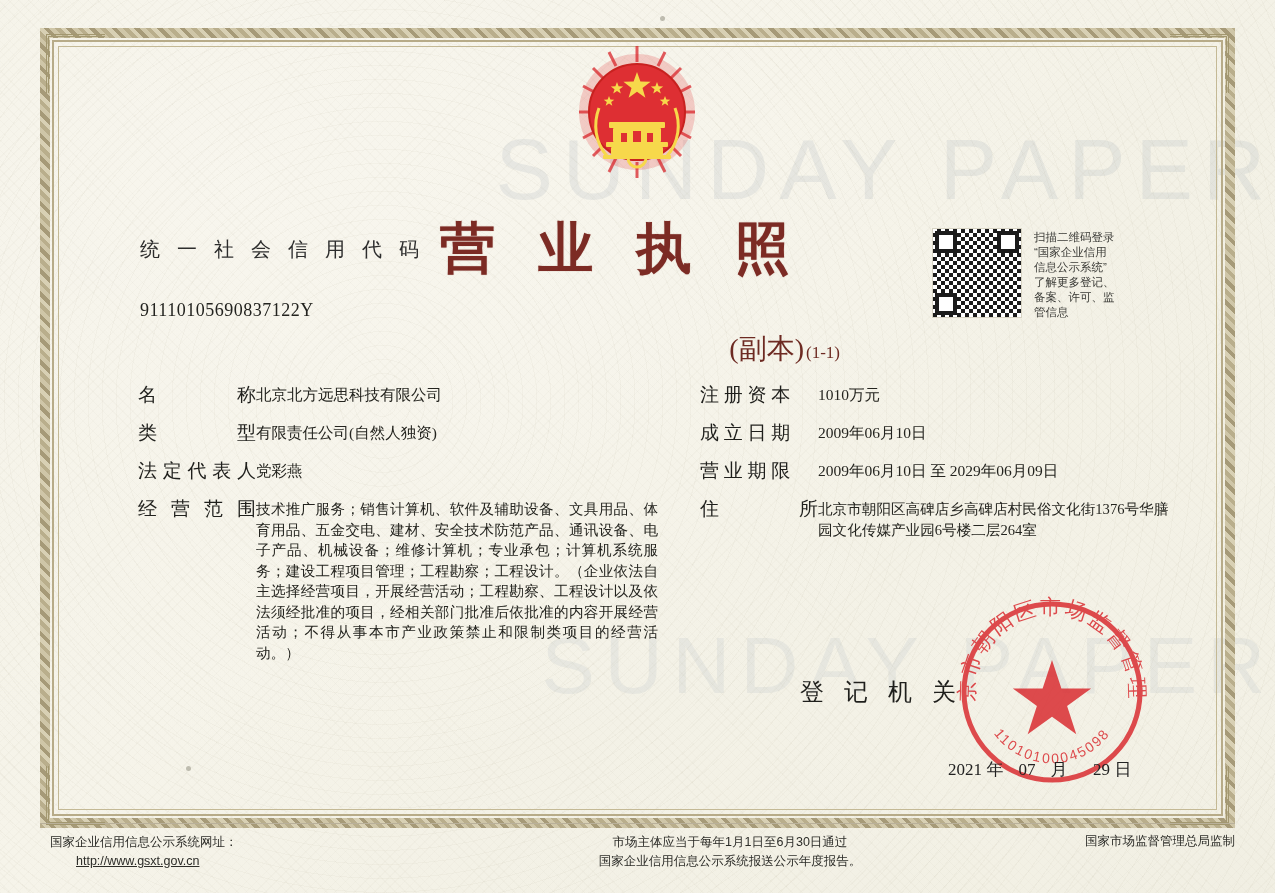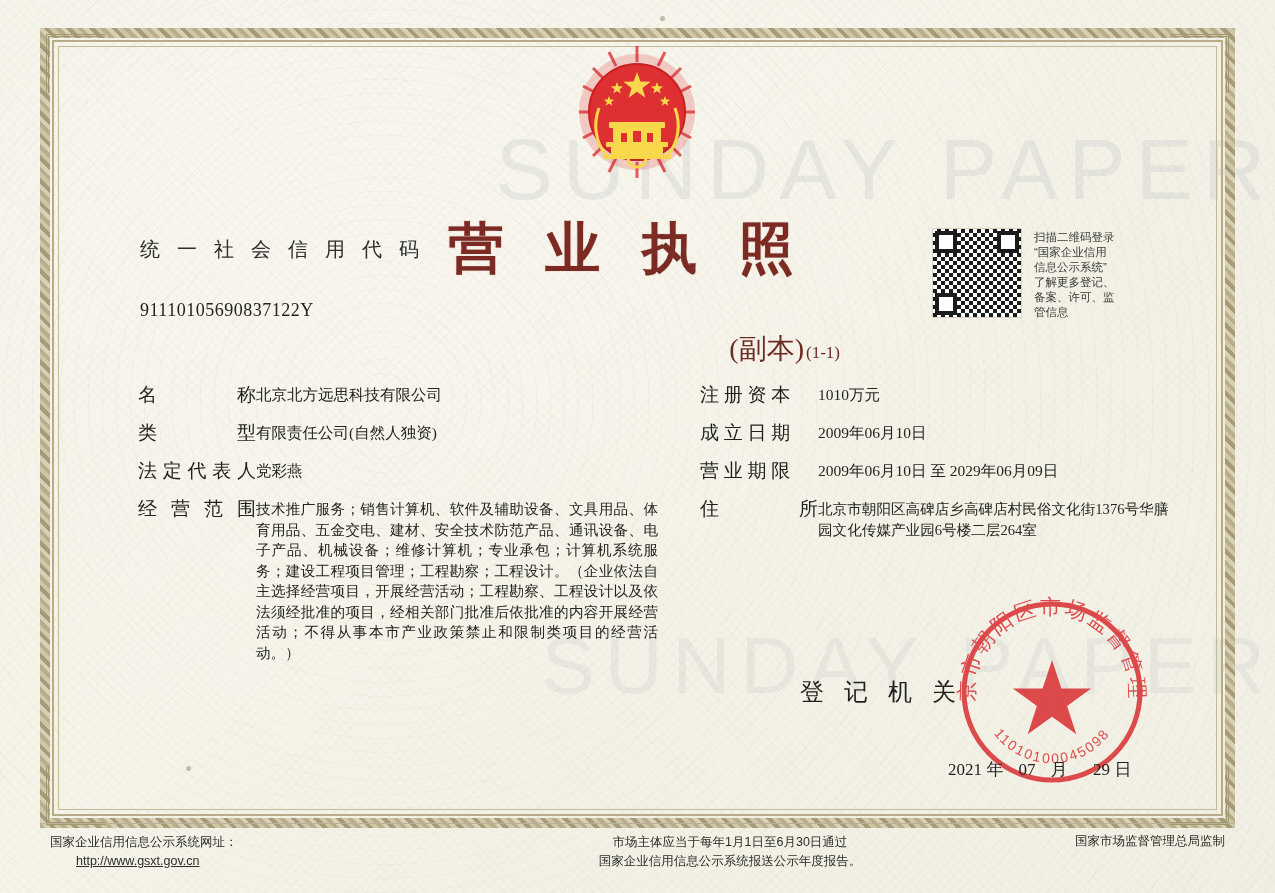--- a/index.html
+++ b/index.html
@@ -83,29 +83,28 @@
   
   .emblem {
     position: absolute;
     left: 573px; top: 38px;
     width: 128px; height: 148px;
   }
   .emblem svg { display:block; width:128px; height:148px; }
 
   .title {
     position: absolute;
-    left: 428px; top: 212px;
+    left: 440px; top: 212px;
     width: 400px;
-    text-align: center;
     font-size: 55px;
     letter-spacing: 14px;
     font-weight: bold;
     color: #7c2b24;
     text-shadow: 0 0 1px rgba(124,43,36,0.5);
-    font-family: Liberation Serif, serif;
+    font-family: Liberation Sans, sans-serif;
   }
   .subtitle {
     position: absolute;
     left: 440px; top: 290px;
     width: 400px;
     text-align: right;
     color: #6d2a22;
     font-size: 28px;
     margin-top: 40px;
   }
@@ -254,21 +253,21 @@
     left: 520px; top: 10px;
     width: 420px;
     text-align: center;
     font-size: 12.5px;
     color: #2c2c28;
     line-height: 19px;
     font-family: Liberation Sans, sans-serif;
   }
   .footer-right {
     position: absolute;
-    right: 50px; top: 10px;
+    right: 40px; top: 10px;
     font-size: 12.5px;
     color: #2c2c28;
     font-family: Liberation Mono, monospace;
   }
   .smudge {
     position:absolute;
     width: 5px; height: 5px;
     background: rgba(90,85,70,0.35);
     border-radius: 50%;
   }

